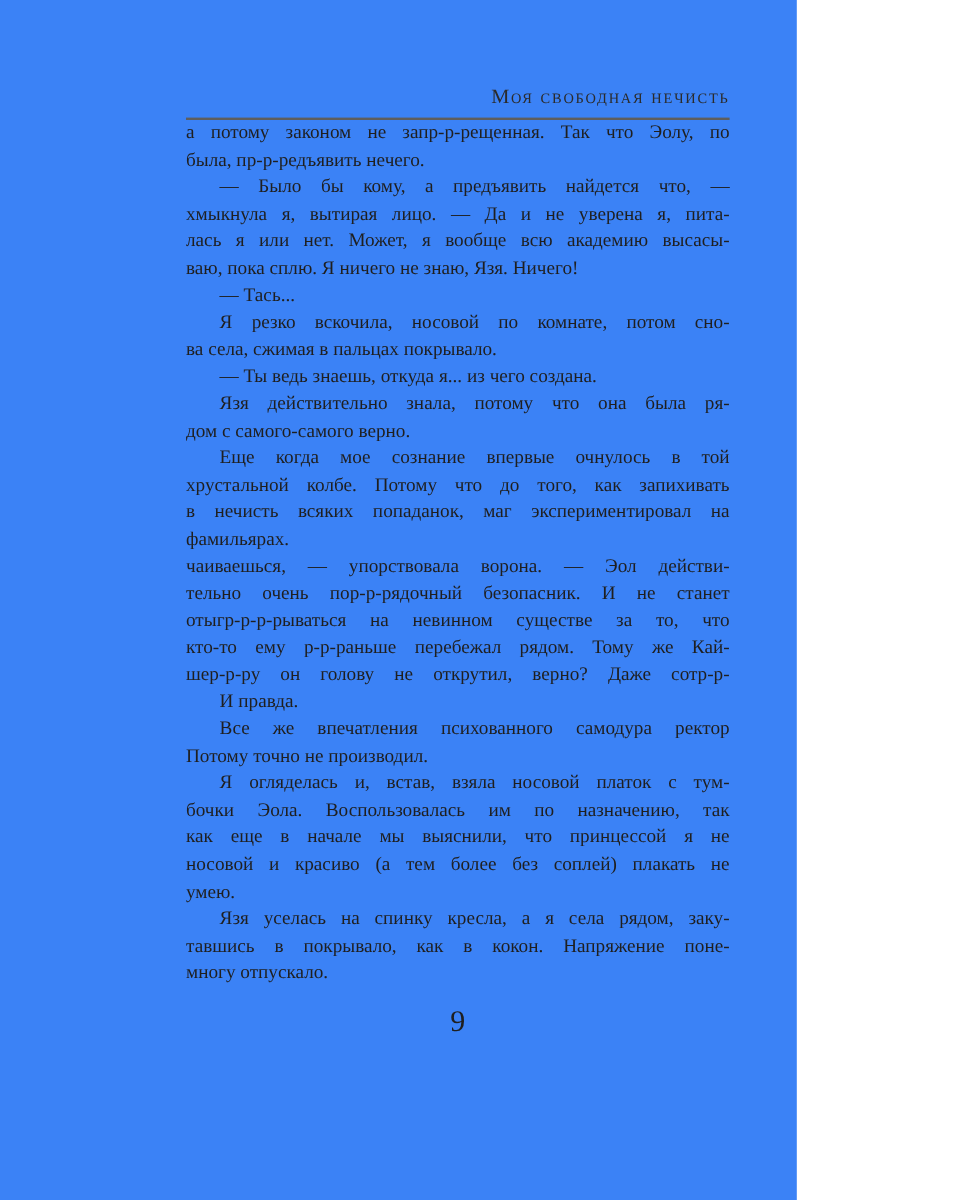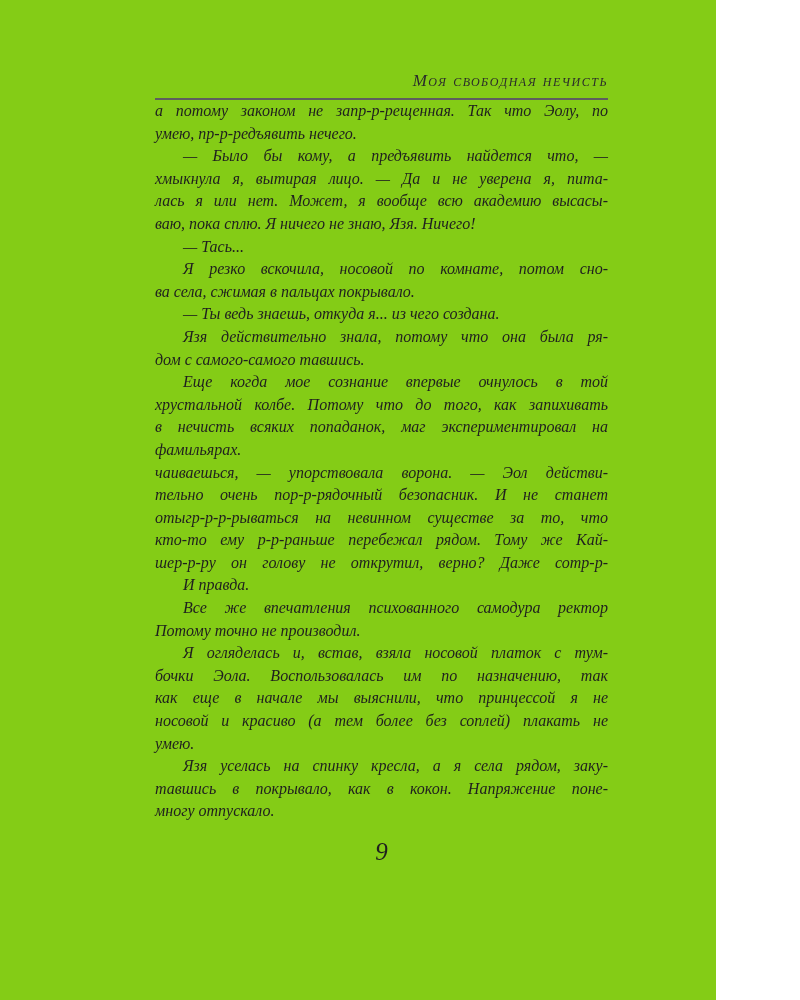--- a/index.html
+++ b/index.html
@@ -1,25 +1,24 @@
 <!DOCTYPE html>
 <html><head>
 <meta charset="utf-8">
 <style>
   * { margin: 0; padding: 0; box-sizing: border-box; }
   html, body { background: #ffffff; }
   .book-page {
     position: relative;
-    width: 716px;
+    width: 664px;
     height: 1000px;
-    background: #84cc16;
+    background: #3b82f6;
     font-family: "Liberation Serif", "DejaVu Serif", serif;
     color: #1f1f1f;
     overflow: hidden;
-    font-style: italic;
   }
   .content-col {
     position: absolute;
     left: 155px;
     top: 0;
     width: 453px;
   }
   .running-head {
     margin-top: 71px;
     text-align: right;
@@ -59,31 +58,31 @@
 </style>
 </head>
 <body>
 
 <div class="book-page">
   <div class="content-col">
     <div class="running-head">Моя свободная нечисть</div>
     <div class="head-rule"></div>
     <div class="body-text">
         <div class="line">а потому законом не запр-р-рещенная. Так что Эолу, по</div>
-        <div class="line last">умею, пр-р-редъявить нечего.</div>
+        <div class="line last">была, пр-р-редъявить нечего.</div>
         <div class="line indent">— Было бы кому, а предъявить найдется что, —</div>
         <div class="line">хмыкнула я, вытирая лицо. — Да и не уверена я, пита-</div>
         <div class="line">лась я или нет. Может, я вообще всю академию высасы-</div>
         <div class="line last">ваю, пока сплю. Я ничего не знаю, Язя. Ничего!</div>
         <div class="line indent last">— Тась...</div>
         <div class="line indent">Я резко вскочила, носовой по комнате, потом сно-</div>
         <div class="line last">ва села, сжимая в пальцах покрывало.</div>
         <div class="line indent last">— Ты ведь знаешь, откуда я... из чего создана.</div>
         <div class="line indent">Язя действительно знала, потому что она была ря-</div>
-        <div class="line last">дом с самого-самого тавшись.</div>
+        <div class="line last">дом с самого-самого верно.</div>
         <div class="line indent">Еще когда мое сознание впервые очнулось в той</div>
         <div class="line">хрустальной колбе. Потому что до того, как запихивать</div>
         <div class="line">в нечисть всяких попаданок, маг экспериментировал на</div>
         <div class="line last">фамильярах.</div>
         <div class="line">чаиваешься, — упорствовала ворона. — Эол действи-</div>
         <div class="line">тельно очень пор-р-рядочный безопасник. И не станет</div>
         <div class="line">отыгр-р-р-рываться на невинном существе за то, что</div>
         <div class="line">кто-то ему р-р-раньше перебежал рядом. Тому же Кай-</div>
         <div class="line">шер-р-ру он голову не открутил, верно? Даже сотр-р-</div>
         <div class="line indent last">И правда.</div>

